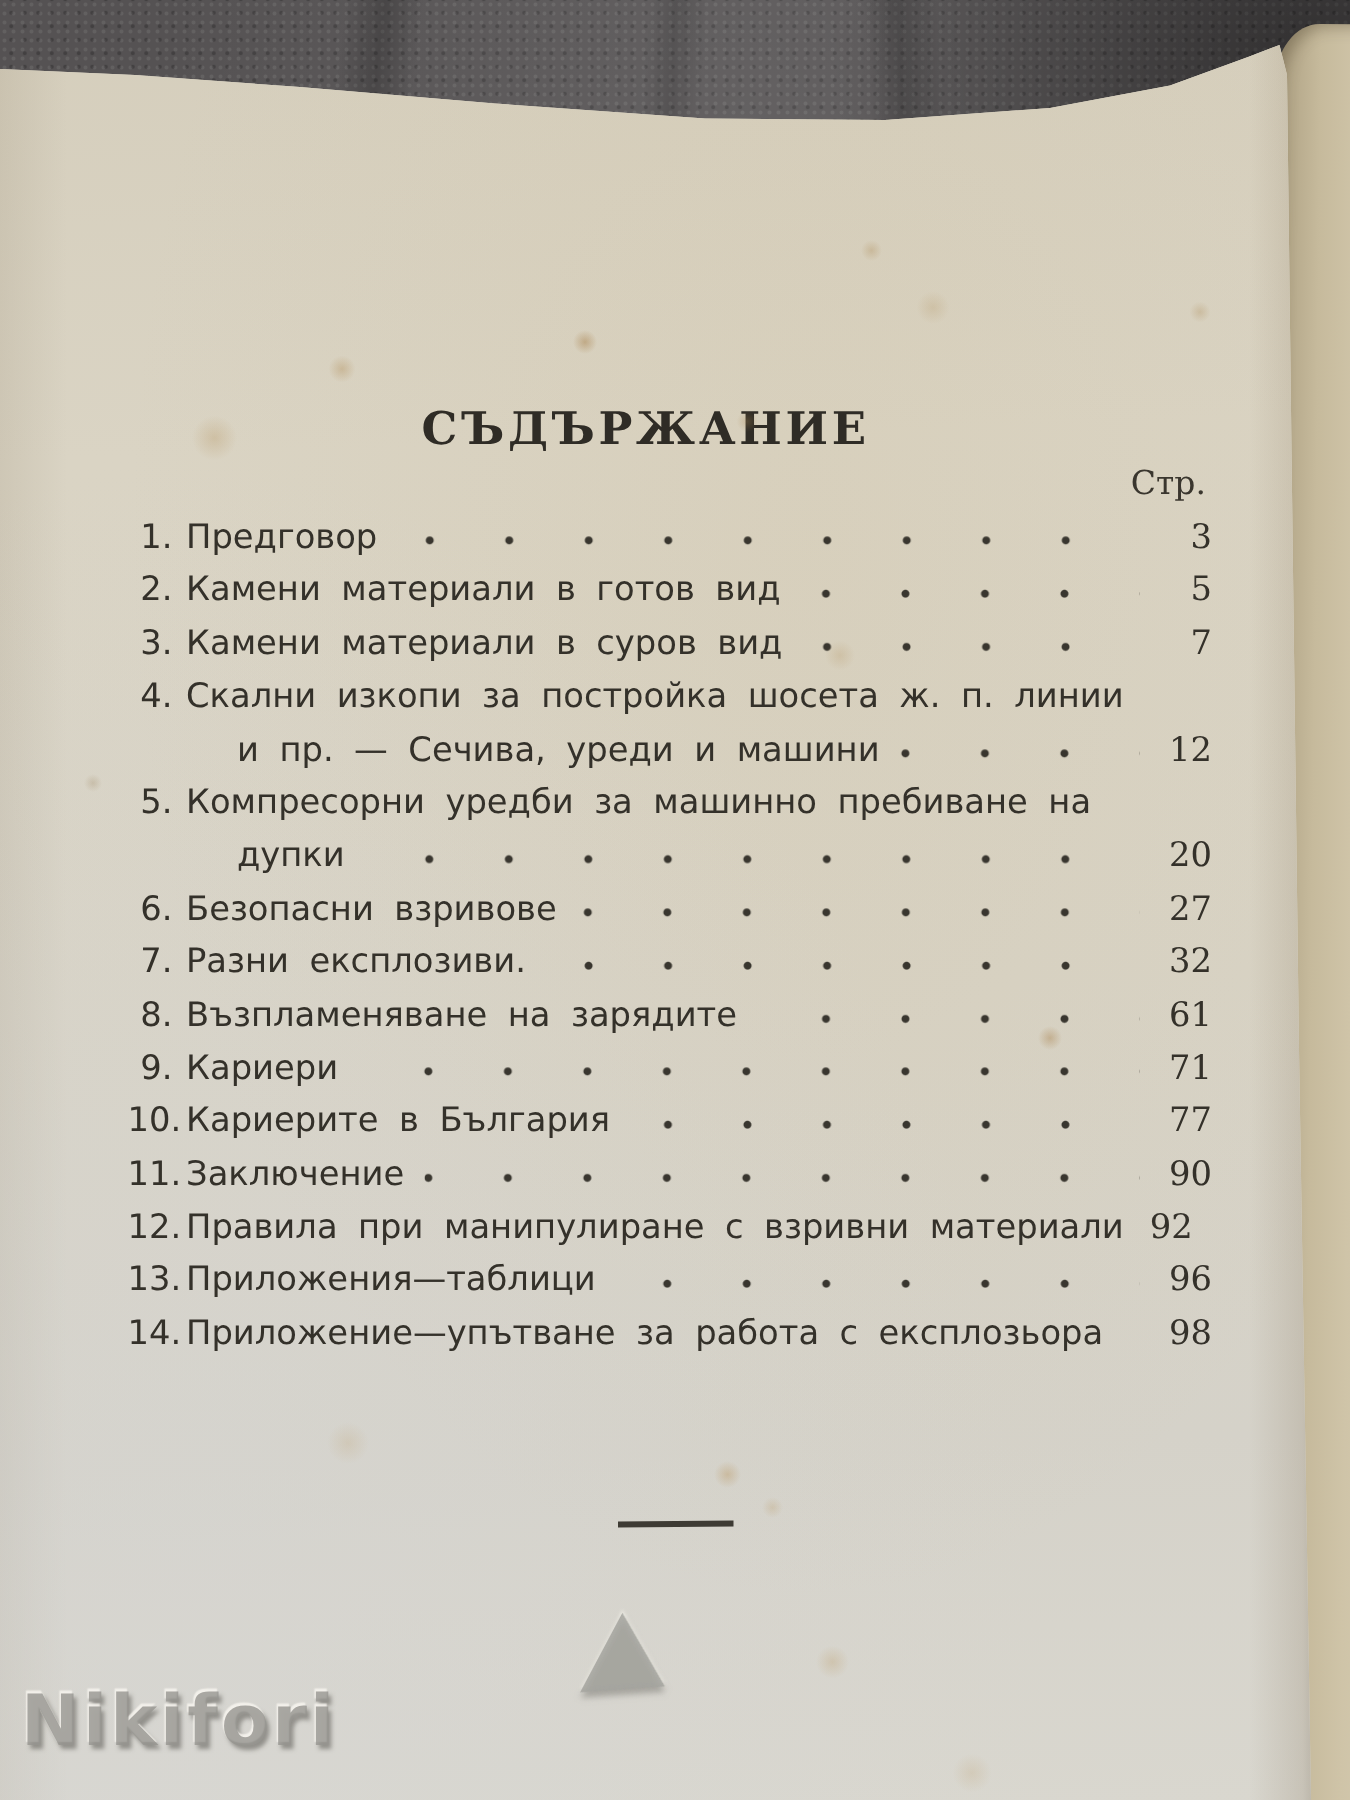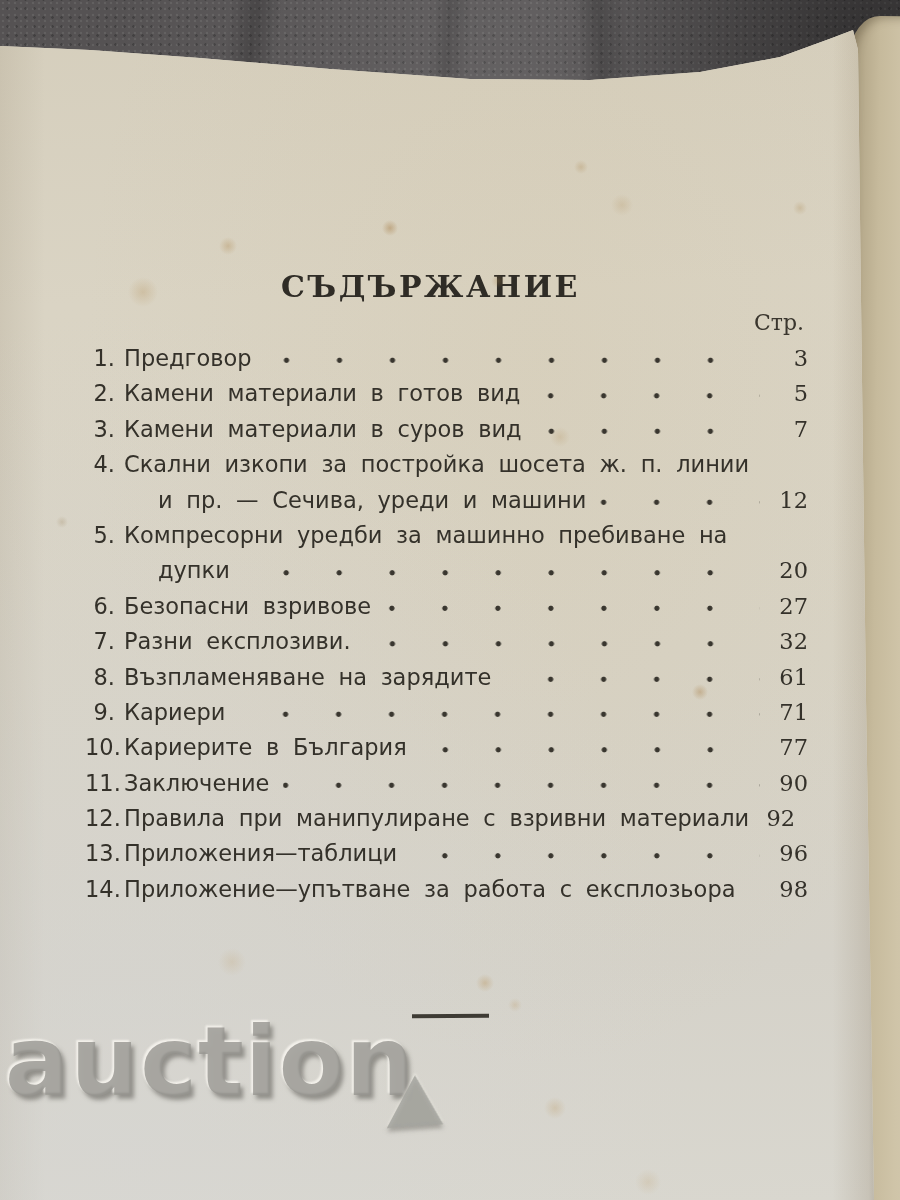--- a/index.html
+++ b/index.html
@@ -292,15 +292,15 @@
         <span class="pg">98</span>
       </div>
 
     </div>
   </div>
 
   <div class="end-dash"></div>
 </div>
 
 <div class="watermark">
-  <div class="wm-auction">auction</div>
   <div class="wm-arrow"></div>
+  <div class="wm-nikifori">Nikifori</div>
 </div>
 
 </body></html>

